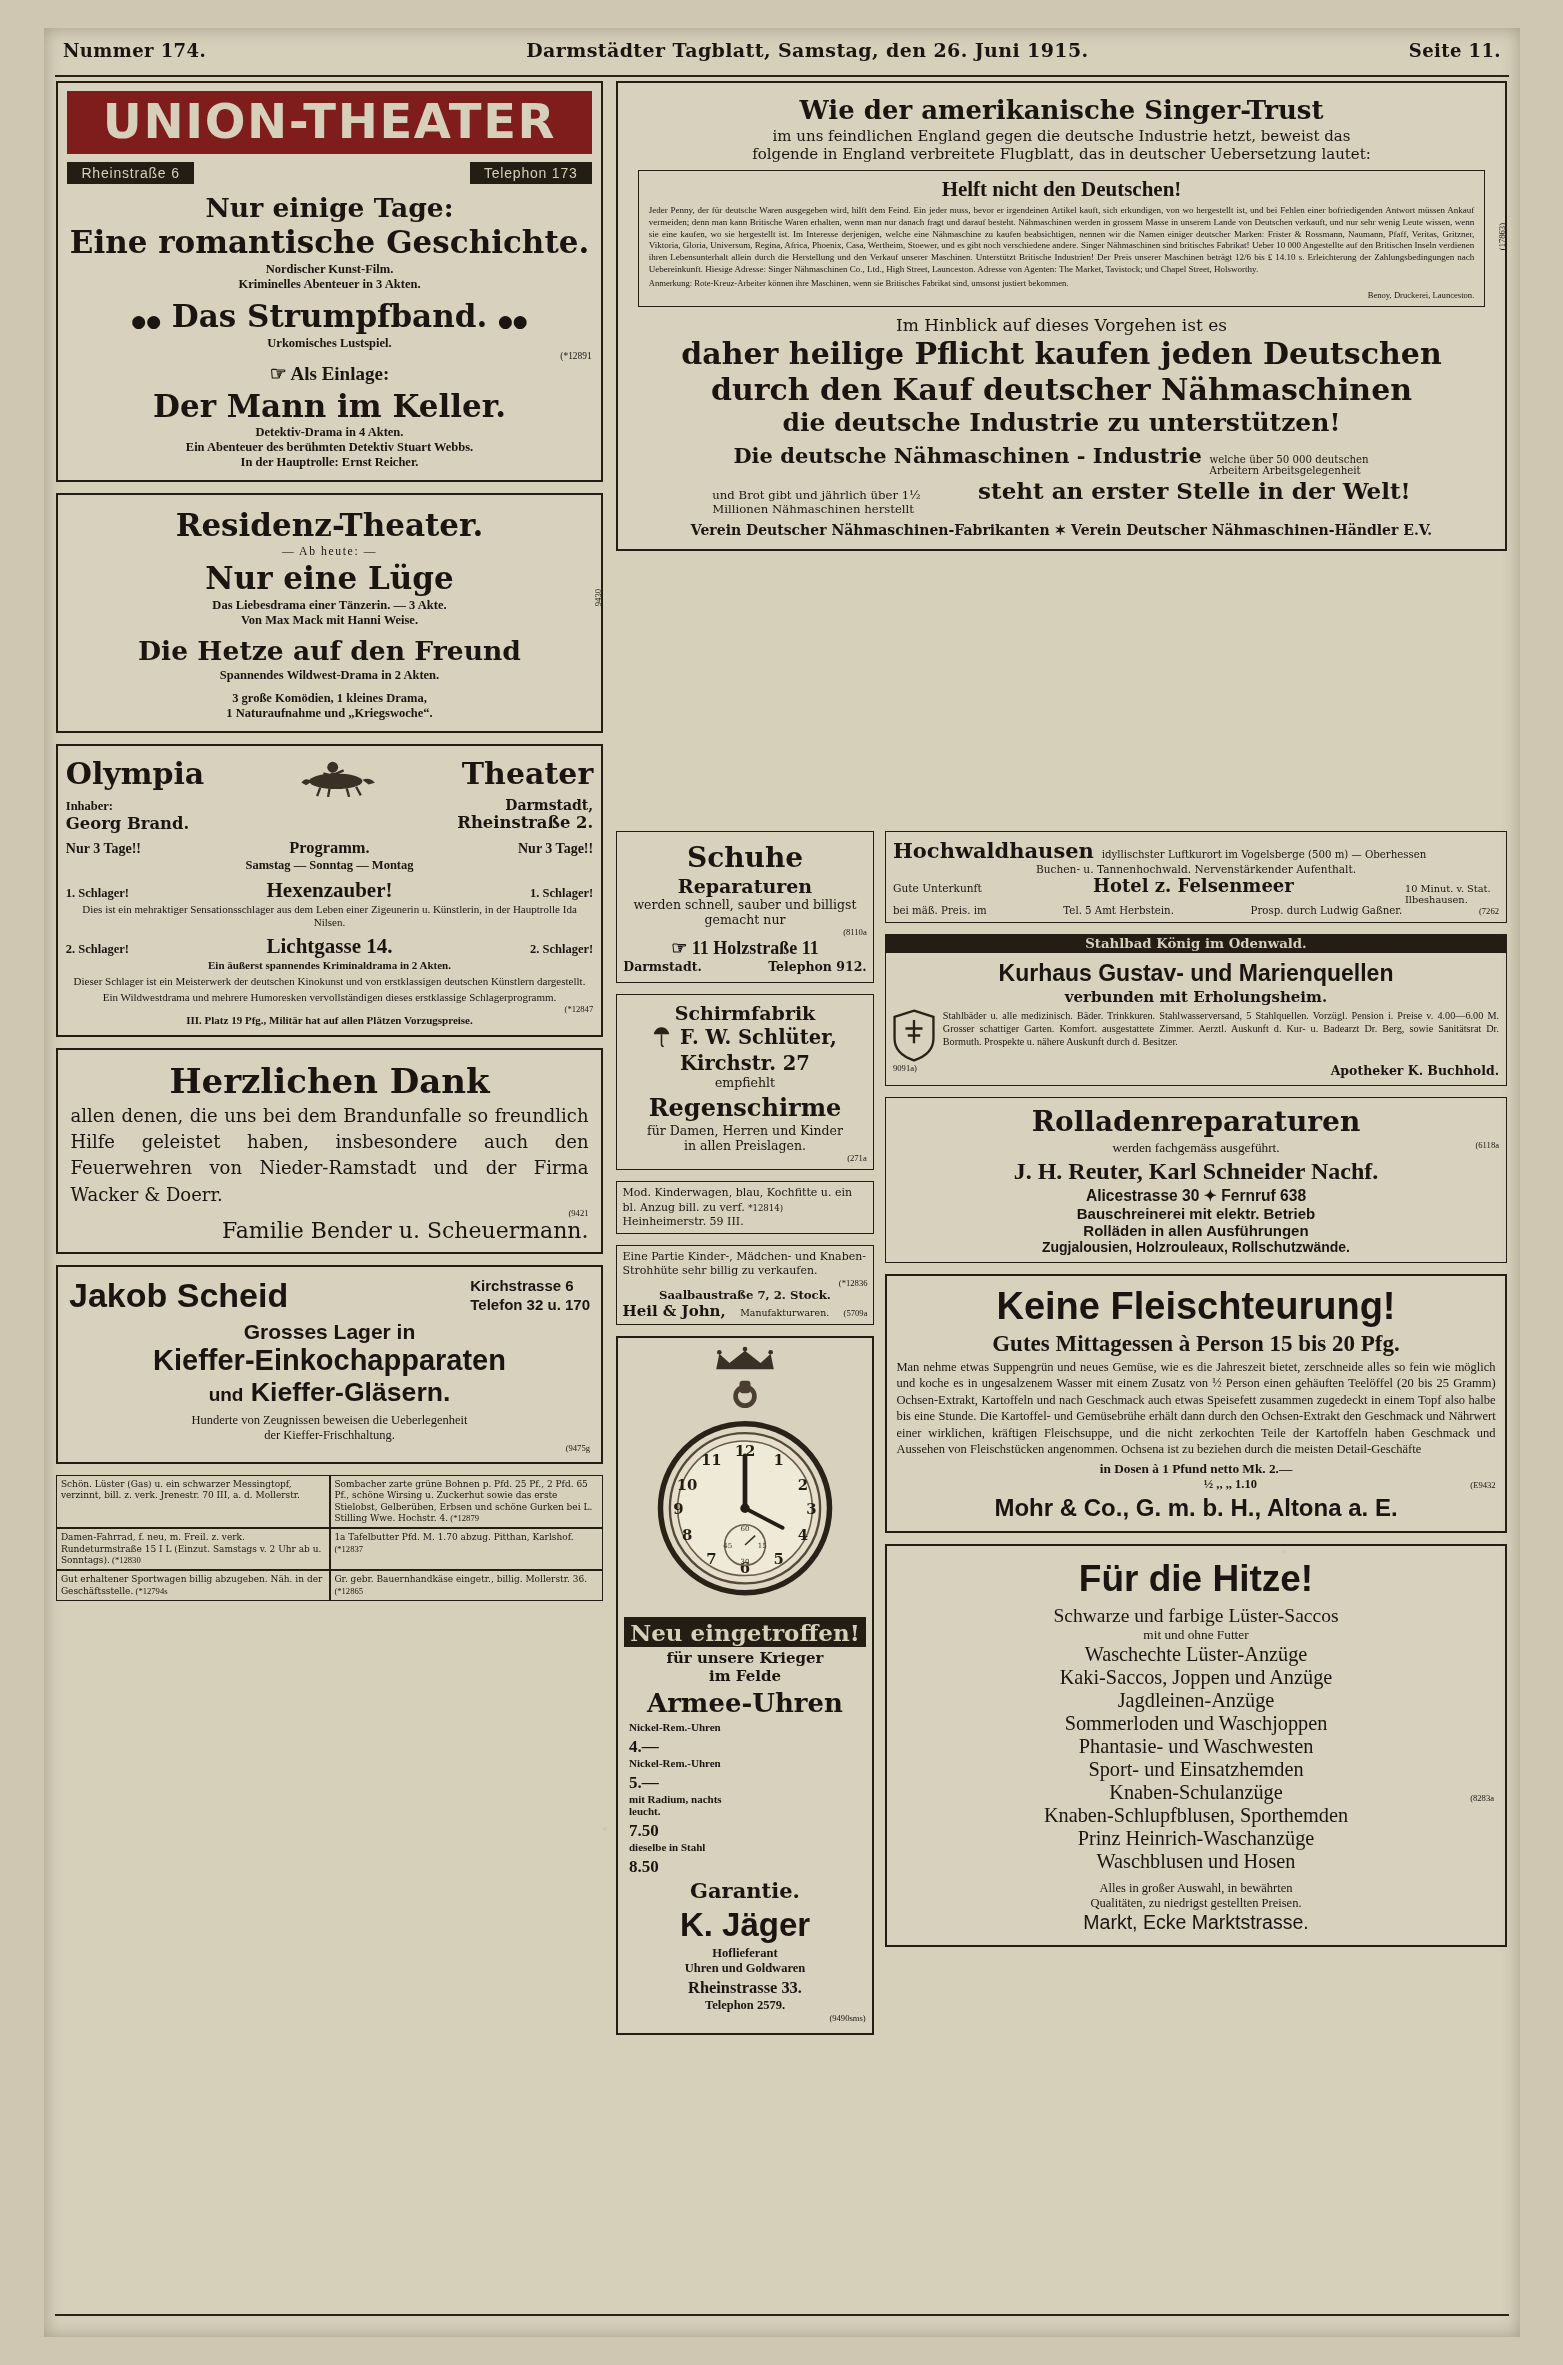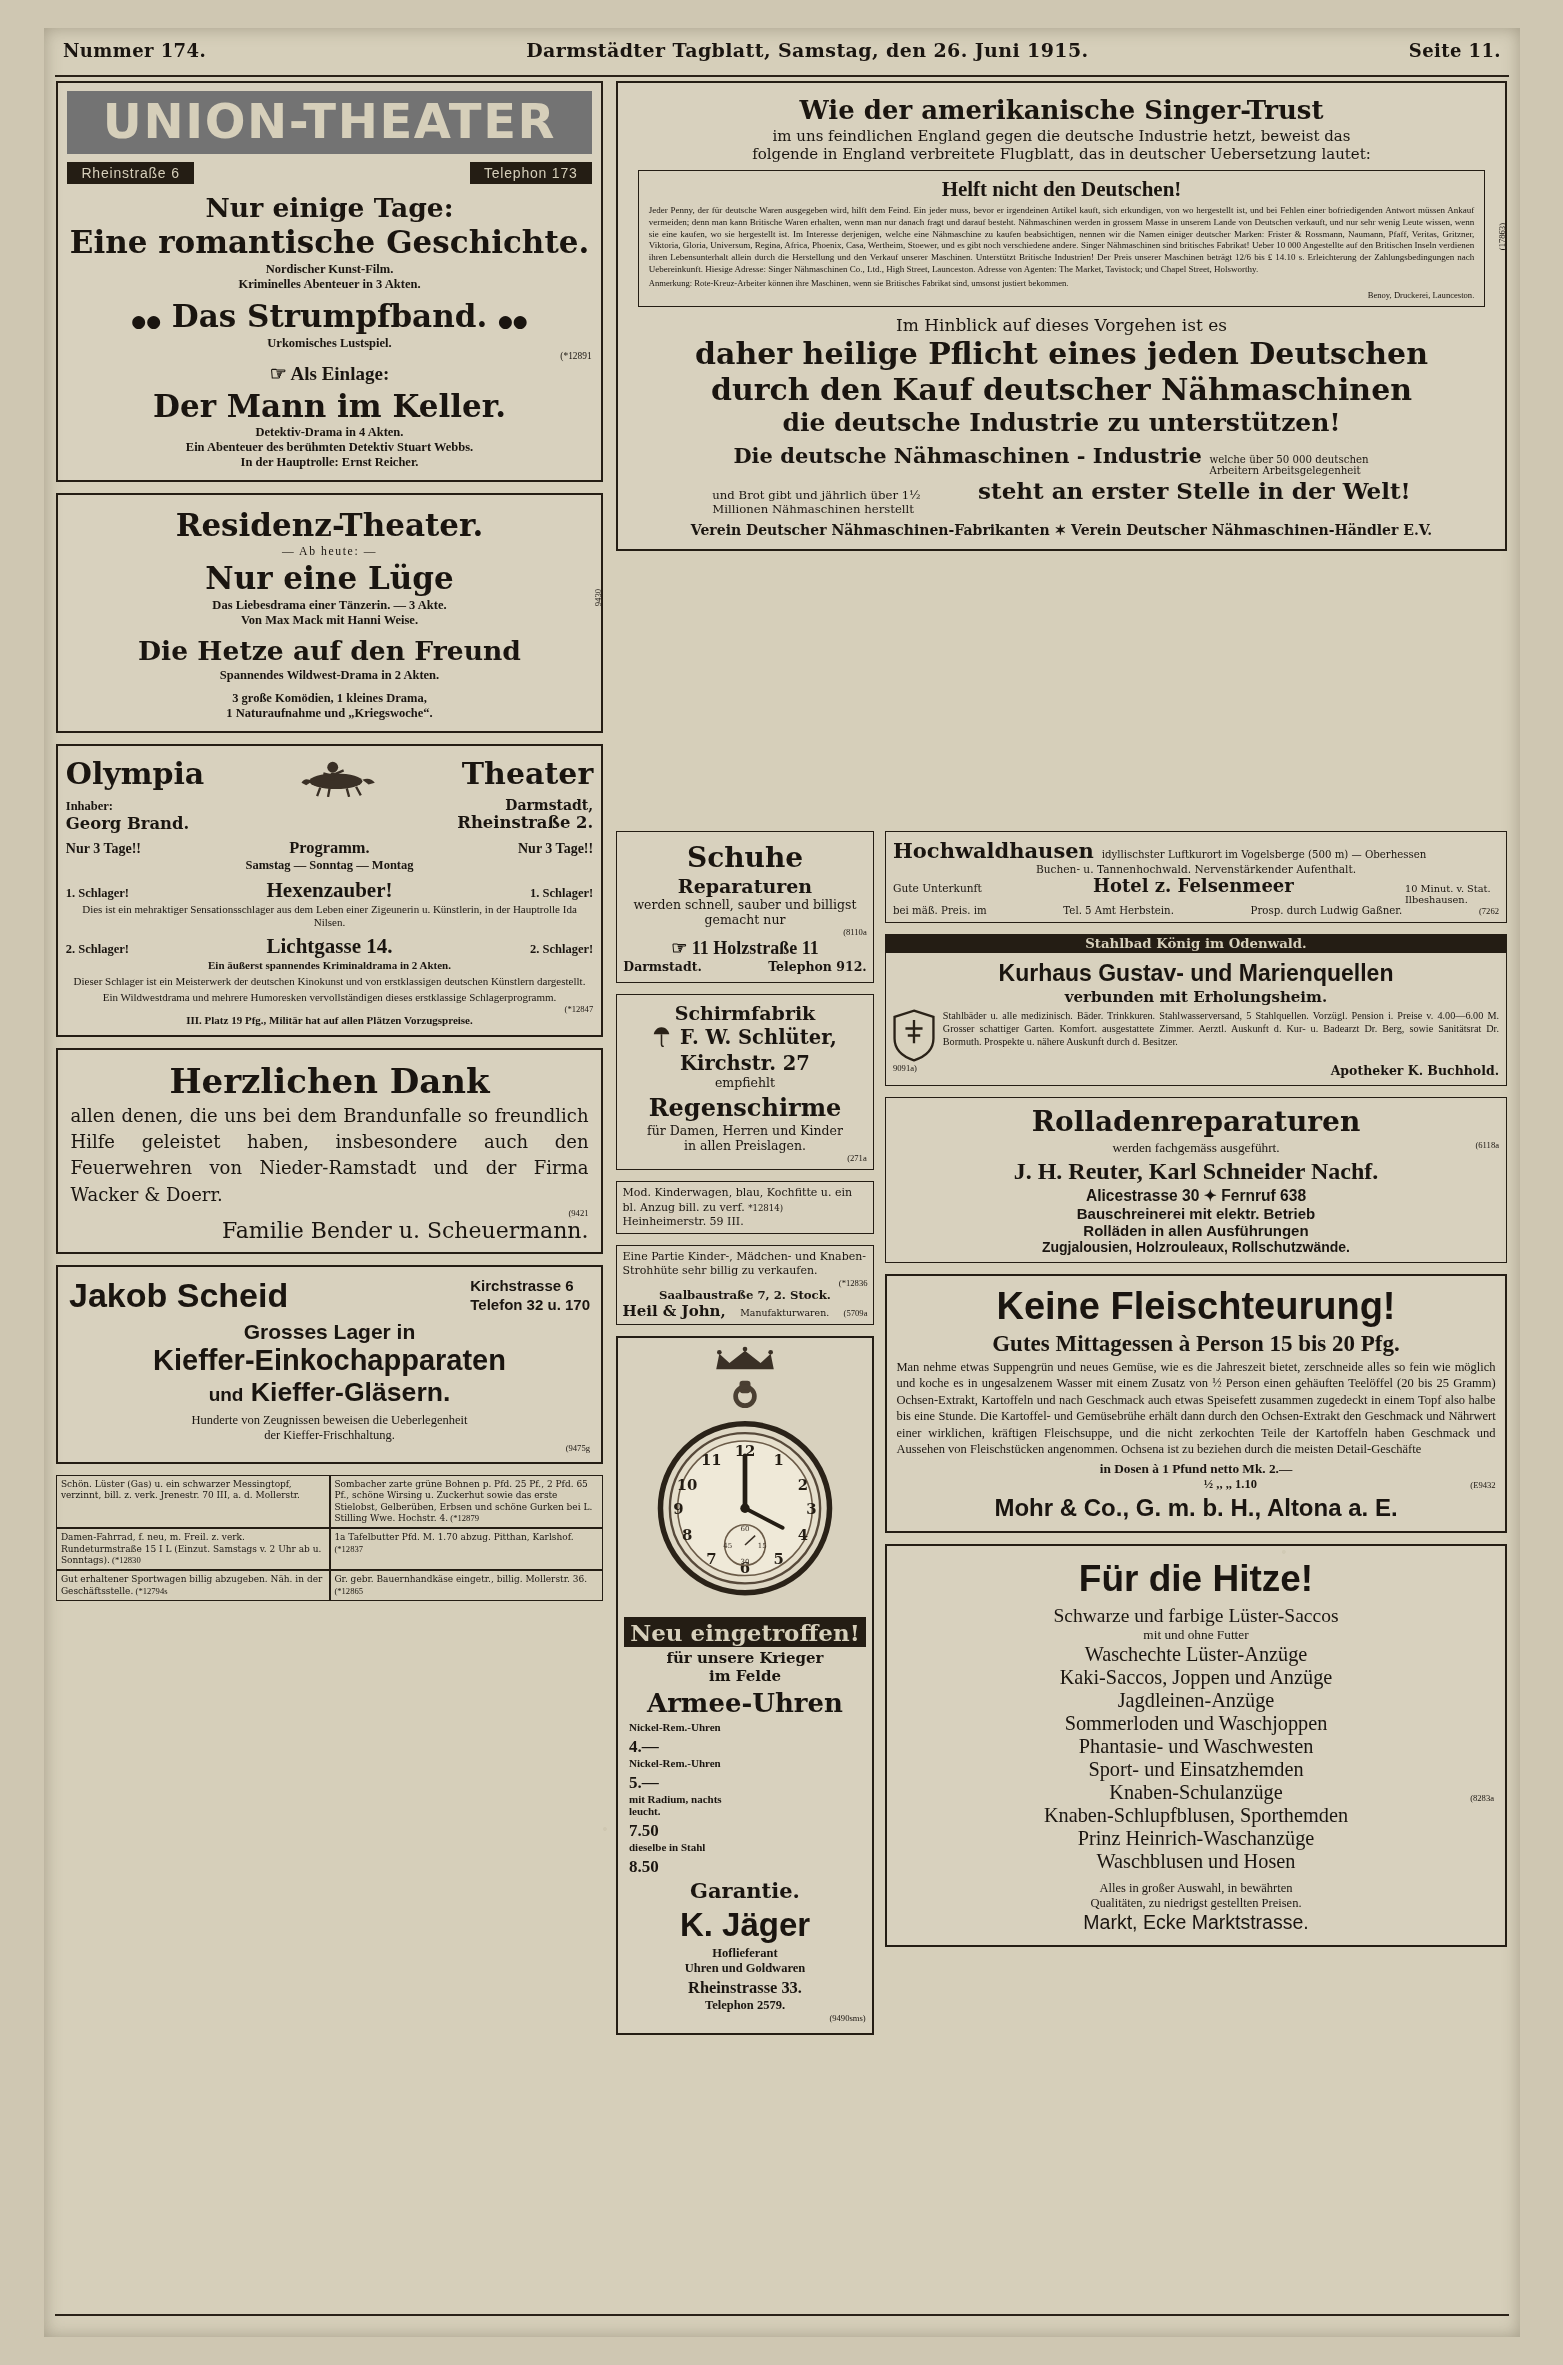--- a/index.html
+++ b/index.html
@@ -68,21 +68,21 @@
     position: relative;
   }
   .box.thin { border-width: 1.6px; }
   .box.dbl { border: 2.3px double #241d14; }
 
   .ctr { text-align: center; }
   .b { font-weight: bold; }
 
   
   .union-head {
-    background: #737373;
+    background: #7f1d1d;
     color: #d6cfba;
     font-family: "DejaVu Sans", sans-serif;
     font-weight: bold;
     font-size: 48px;
     letter-spacing: 1.6px;
     text-align: center;
     padding: 6.3px 0 9.4px;
     line-height: 1;
     -webkit-text-stroke: 0;
   }
@@ -442,21 +442,21 @@
       <div class="ctr fr" style="font-size:15px;">folgende in England verbreitete Flugblatt, das in deutscher Uebersetzung lautet:</div>
 
       <div style="border:1.6px solid #241d14; padding:6.3px 9.4px; margin:6.3px 7.8px 0;">
         <div class="ctr b" style="font-family:'Liberation Serif',serif; font-size:21px;">Helft nicht den Deutschen!</div>
         <div class="justify" style="font-size:9px; line-height:1.3; margin-top:3.1px;">Jeder Penny, der für deutsche Waren ausgegeben wird, hilft dem Feind. Ein jeder muss, bevor er irgendeinen Artikel kauft, sich erkundigen, von wo hergestellt ist, und bei Fehlen einer bofriedigenden Antwort müssen Ankauf vermeiden; denn man kann Britische Waren erhalten, wenn man nur danach fragt und darauf besteht. Nähmaschinen werden in grossem Masse in unserem Lande von Deutschen verkauft, und nur sehr wenig Leute wissen, wenn sie eine kaufen, wo sie hergestellt ist. Im Interesse derjenigen, welche eine Nähmaschine zu kaufen beabsichtigen, nennen wir die Namen einiger deutscher Marken: Frister &amp; Rossmann, Naumann, Pfaff, Veritas, Gritzner, Viktoria, Gloria, Universum, Regina, Africa, Phoenix, Casa, Wertheim, Stoewer, und es gibt noch verschiedene andere. Singer Nähmaschinen sind britisches Fabrikat! Ueber 10 000 Angestellte auf den Britischen Inseln verdienen ihren Lebensunterhalt allein durch die Herstellung und den Verkauf unserer Maschinen. Unterstützt Britische Industrien! Der Preis unserer Maschinen beträgt 12/6 bis £ 14.10 s. Erleichterung der Zahlungsbedingungen nach Uebereinkunft. Hiesige Adresse: Singer Nähmaschinen Co., Ltd., High Street, Launceston. Adresse von Agenten: The Market, Tavistock; und Chapel Street, Holsworthy.</div>
         <div class="justify" style="font-size:8.6px; line-height:1.3; margin-top:3.1px;">Anmerkung: Rote-Kreuz-Arbeiter können ihre Maschinen, wenn sie Britisches Fabrikat sind, umsonst justiert bekommen.</div>
         <div style="text-align:right; font-size:8.6px;">Benoy, Druckerei, Launceston.</div>
       </div>
 
       <div class="ctr fr" style="font-size:17px; margin-top:7.8px;">Im Hinblick auf dieses Vorgehen ist es</div>
-      <h2 class="ad fr" style="font-size:30px; margin-top:3.1px;">daher heilige Pflicht eines jeden Deutschen</h2>
+      <h2 class="ad fr" style="font-size:30px; margin-top:3.1px;">daher heilige Pflicht kaufen jeden Deutschen</h2>
       <h2 class="ad fr" style="font-size:30px;">durch den Kauf deutscher Nähmaschinen</h2>
       <h2 class="ad fr" style="font-size:25px;">die deutsche Industrie zu unterstützen!</h2>
 
       <div style="display:flex; align-items:baseline; justify-content:center; gap:7.8px; margin-top:6.3px;">
         <span class="fr b" style="font-size:21px;">Die deutsche Nähmaschinen - Industrie</span>
         <span class="fr" style="font-size:10.2px; line-height:1.15; max-width:180px;">welche über 50 000 deutschen Arbeitern Arbeitsgelegenheit</span>
       </div>
       <div style="display:flex; align-items:baseline; justify-content:center; gap:7.8px;">
         <span class="fr" style="font-size:11.7px; max-width:258px; line-height:1.2;">und Brot gibt und jährlich über 1½ Millionen Nähmaschinen herstellt</span>
         <span class="fr b" style="font-size:23px;">steht an erster Stelle in der Welt!</span>

